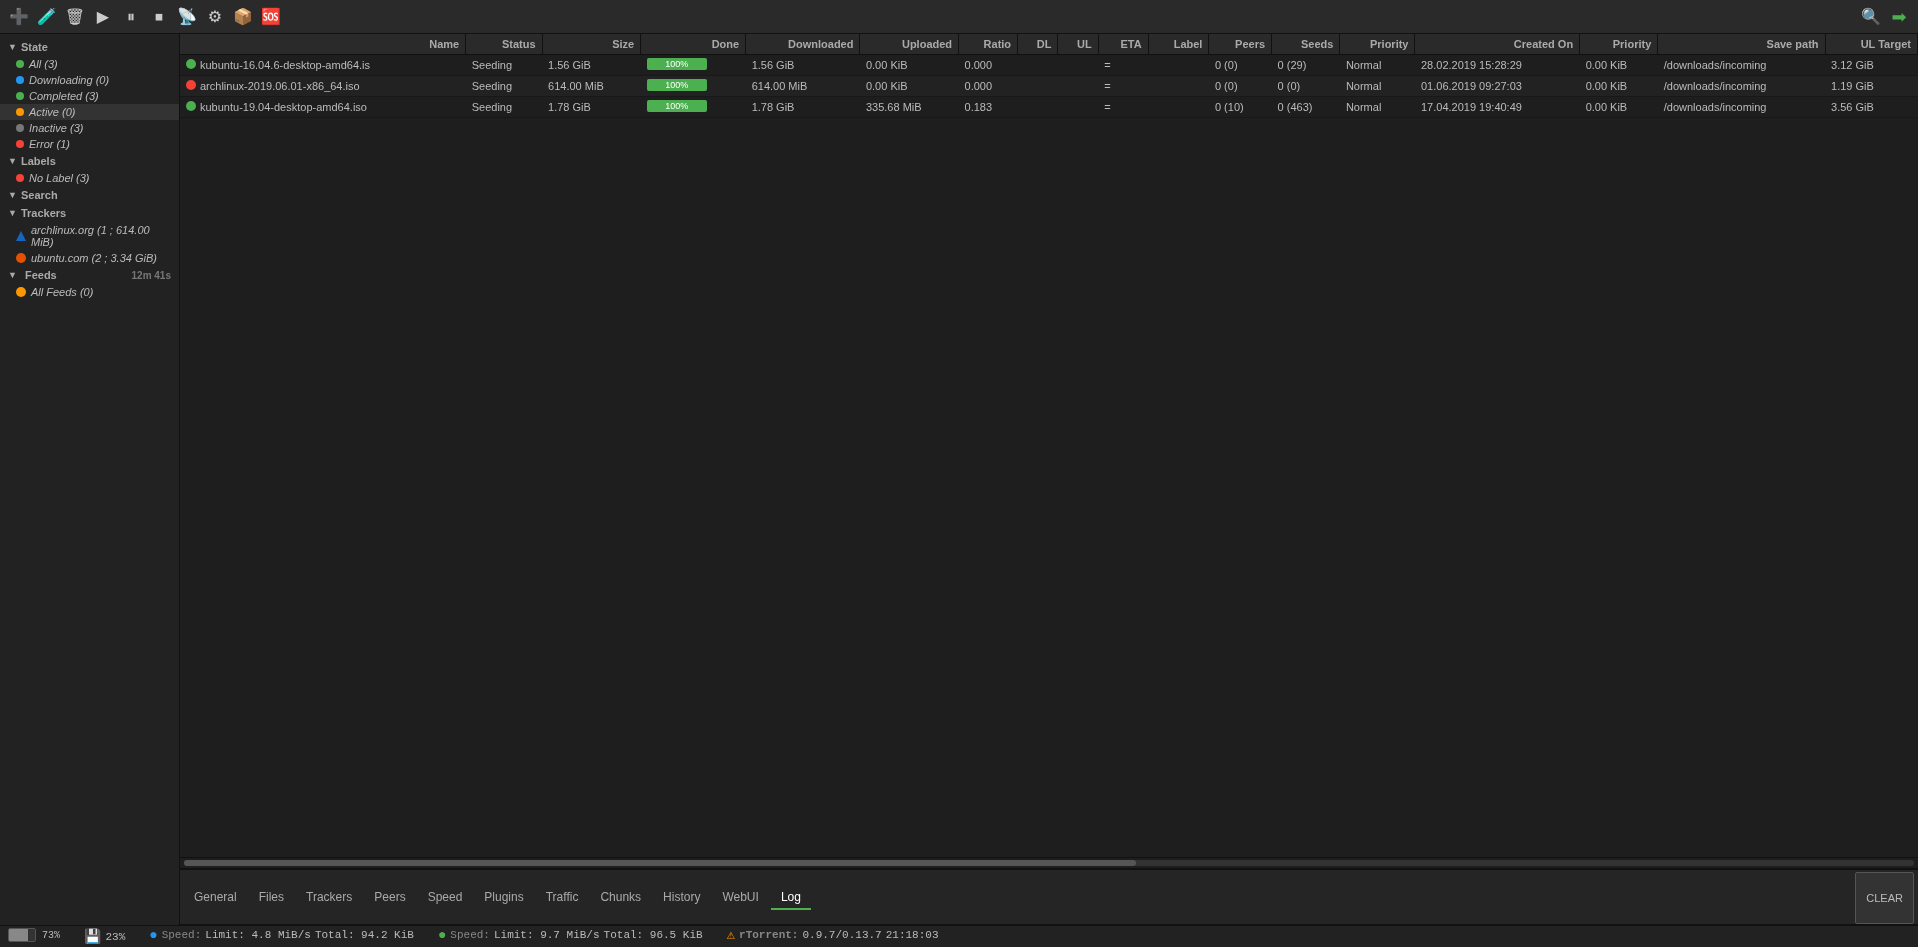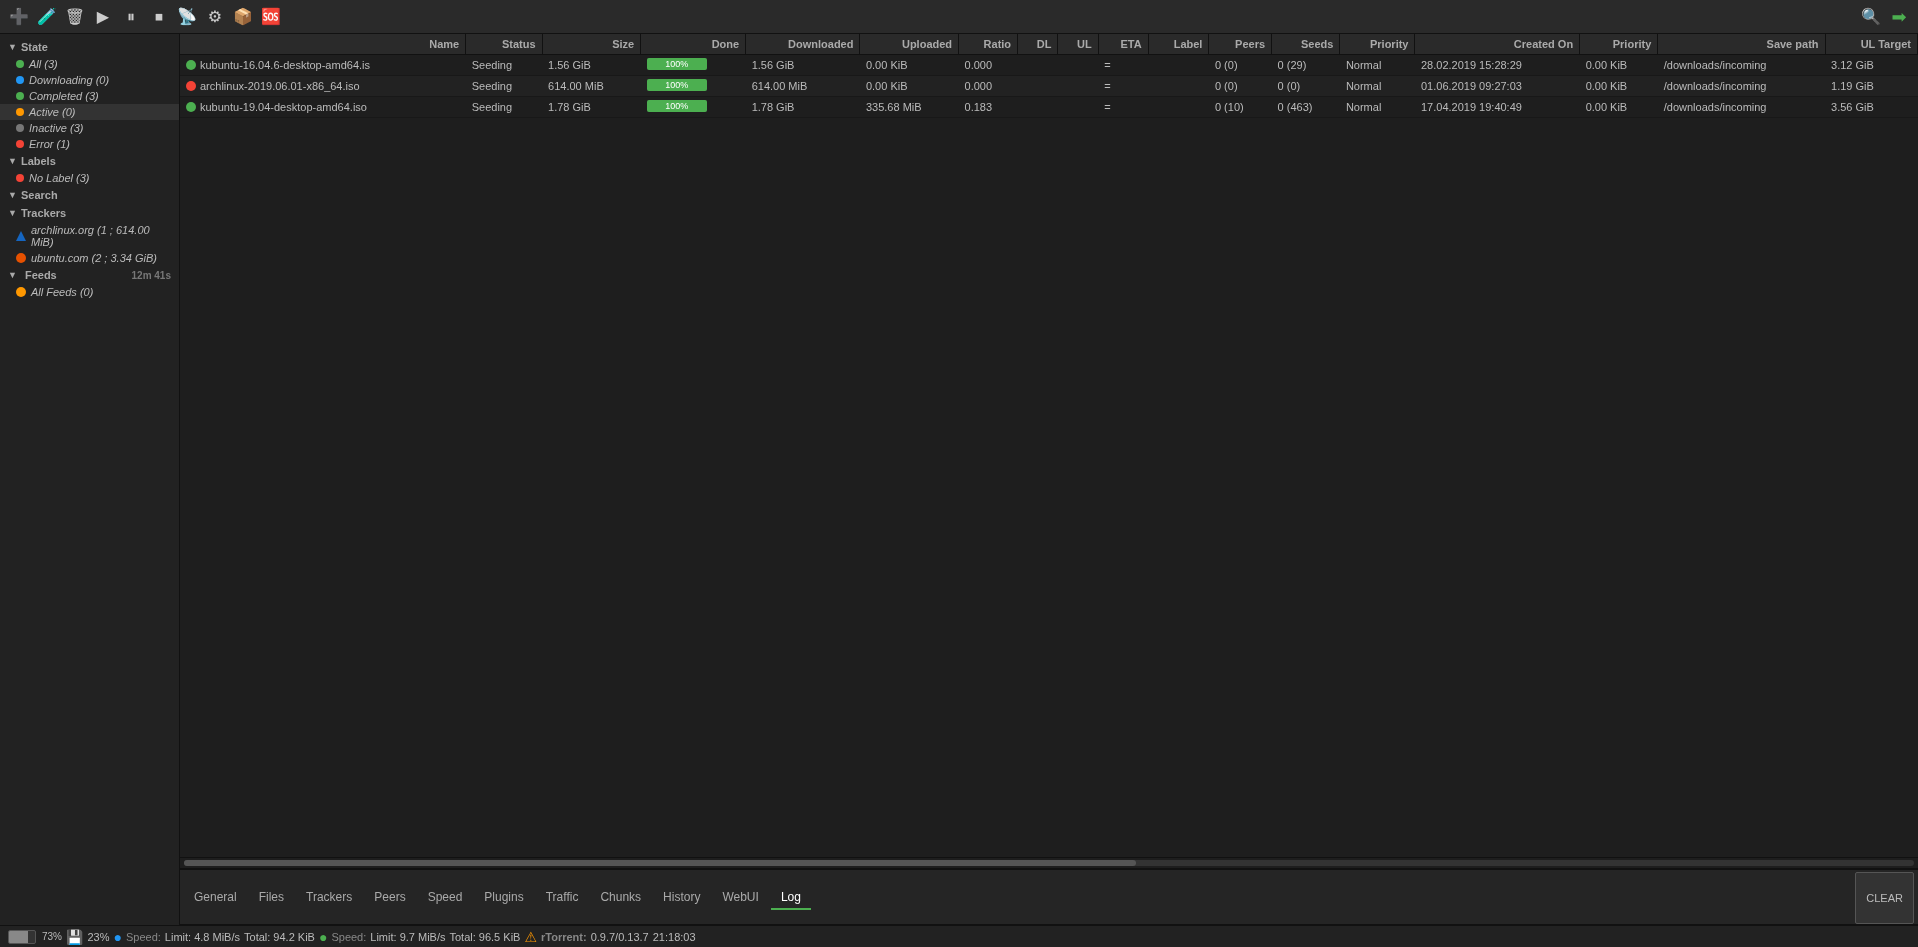--- a/index.html
+++ b/index.html
@@ -132,21 +132,20 @@
       border-bottom: 1px solid #181818;
     }
     #torrent-table tbody tr:nth-child(even) { background: #222; }
     #torrent-table td {
       padding: 3px 6px;
       white-space: nowrap;
       color: #bbb;
     }
     .torrent-name-cell {
       display: flex;
-      align-items: center;
       gap: 4px;
     }
     .status-dot {
       width: 10px;
       height: 10px;
       border-radius: 50%;
       flex-shrink: 0;
     }
     .progress-bar-wrapper {
       background: #333;
@@ -239,26 +238,27 @@
       color: #aaa;
       height: 80px;
       overflow-y: auto;
     }
 
     
     #statusbar {
       background: #222;
       border-top: 1px solid #111;
       display: flex;
-      align-items: center;
+      align-items: flex-start;
       padding: 2px 8px;
       height: 22px;
-      gap: 4px;
+      gap: 24px;
       font-size: 11px;
       color: #bbb;
+      font-family: Liberation Mono, monospace;
     }
     .statusbar-section {
       display: flex;
       align-items: center;
       gap: 4px;
     }
     .hdd-icon-bar {
       width: 28px;
       height: 14px;
       background: #333;

